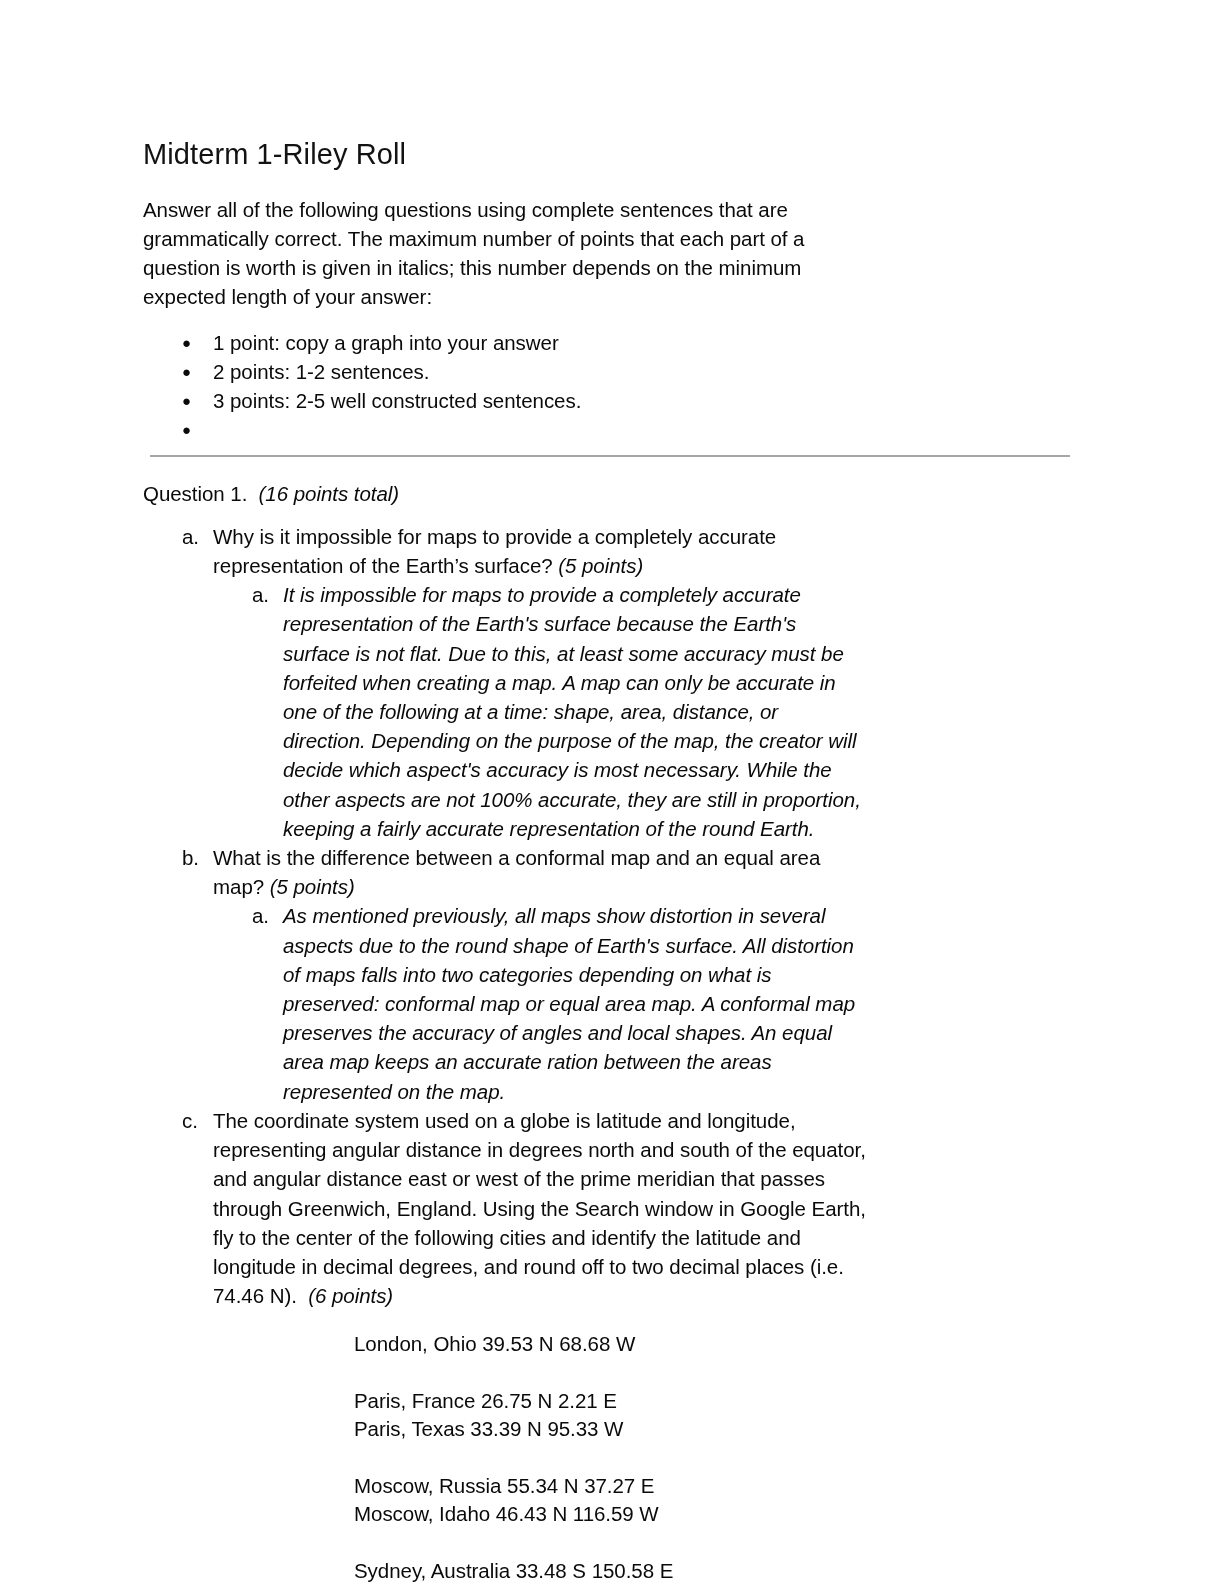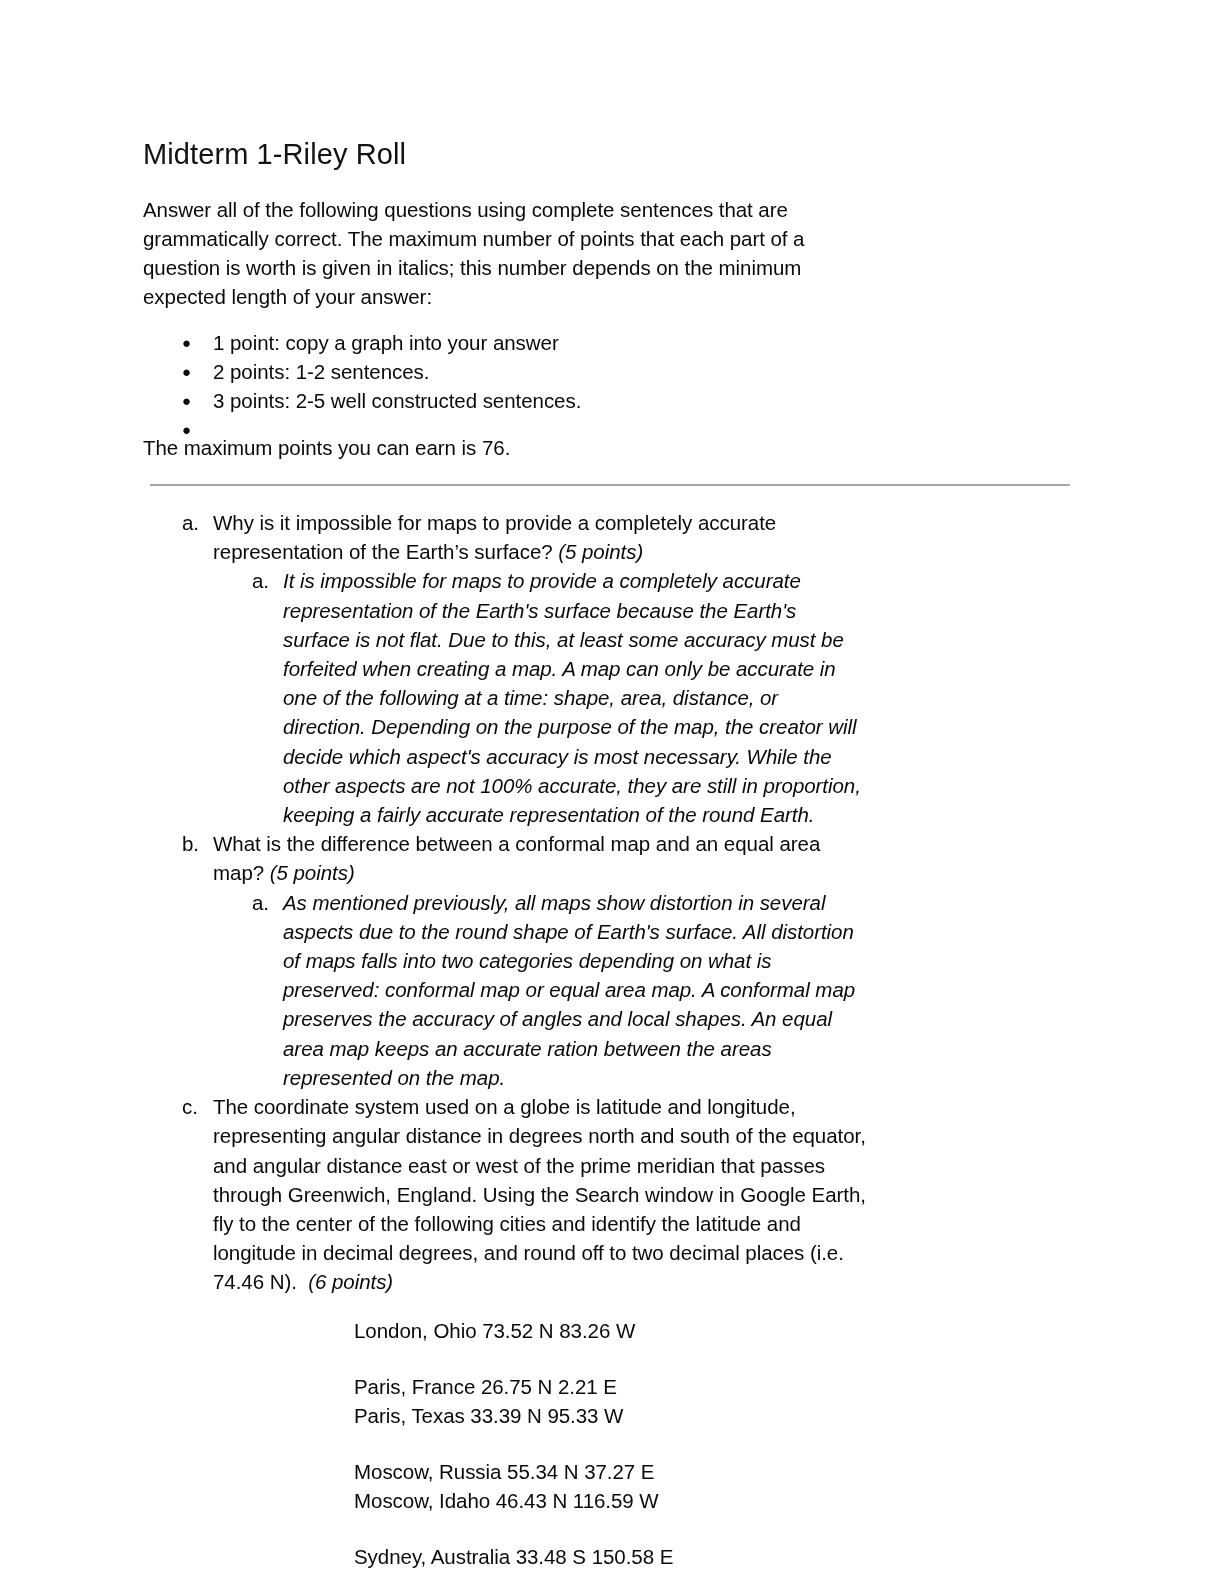--- a/index.html
+++ b/index.html
@@ -172,26 +172,28 @@
     </li>
     <li>
       <span class="bullet-glyph">●</span>
       <span>3 points:  2-5 well constructed sentences.</span>
     </li>
     <li>
       <span class="bullet-glyph">●</span>
     </li>
   </ul>
 
-  <p class="para tight">The maximum points you can earn is 76.</p>
 
   <div class="divider-wrap">
     <div class="divider"></div>
   </div>
 
+  <p class="question-head">
+    <span>Question 1.</span><span>&nbsp; </span><span class="pts">(16 points total)</span>
+  </p>
 
   <ol class="alpha-l1">
 
     <li>
       <span class="marker">a.</span>
       <span>Why is it impossible for maps to provide a completely accurate representation of the Earth’s surface?</span><span>&nbsp;</span><span class="ital">(5 points)</span>
       <ol class="alpha-l2">
         <li>
           <span class="marker">a.</span>
           <span class="answer-text">It is impossible for maps to provide a completely accurate representation of the Earth's surface because the Earth's surface is not flat. Due to this, at least some accuracy must be forfeited when creating a map. A map can only be accurate in one of the following at a time: shape, area, distance, or direction. Depending on the purpose of the map, the creator will decide which aspect's accuracy is most necessary. While the other aspects are not 100% accurate, they are still in proportion, keeping a fairly accurate representation of the round Earth.</span>
@@ -209,21 +211,21 @@
         </li>
       </ol>
     </li>
 
     <li>
       <span class="marker">c.</span>
       <span>The coordinate system used on a globe is latitude and longitude, representing angular distance in degrees north and south of the equator, and angular distance east or west of the prime meridian that passes through Greenwich, England. Using the Search window in Google Earth, fly to the center of the following cities and identify the latitude and longitude in decimal degrees, and round off to two decimal places (i.e. 74.46 N).</span><span>&nbsp; </span><span class="ital">(6 points)</span>
 
       <div class="coord-block">
         <div class="coord-group">
-          <div class="coord-line">London, Ohio 73.52 N 83.26 W</div>
+          <div class="coord-line">London, Ohio 39.53 N 68.68 W</div>
         </div>
         <div class="coord-group">
           <div class="coord-line">Paris, France 26.75 N 2.21 E</div>
           <div class="coord-line">Paris, Texas 33.39 N 95.33 W</div>
         </div>
         <div class="coord-group">
           <div class="coord-line">Moscow, Russia 55.34 N 37.27 E</div>
           <div class="coord-line">Moscow, Idaho 46.43 N 116.59 W</div>
         </div>
         <div class="coord-group">

